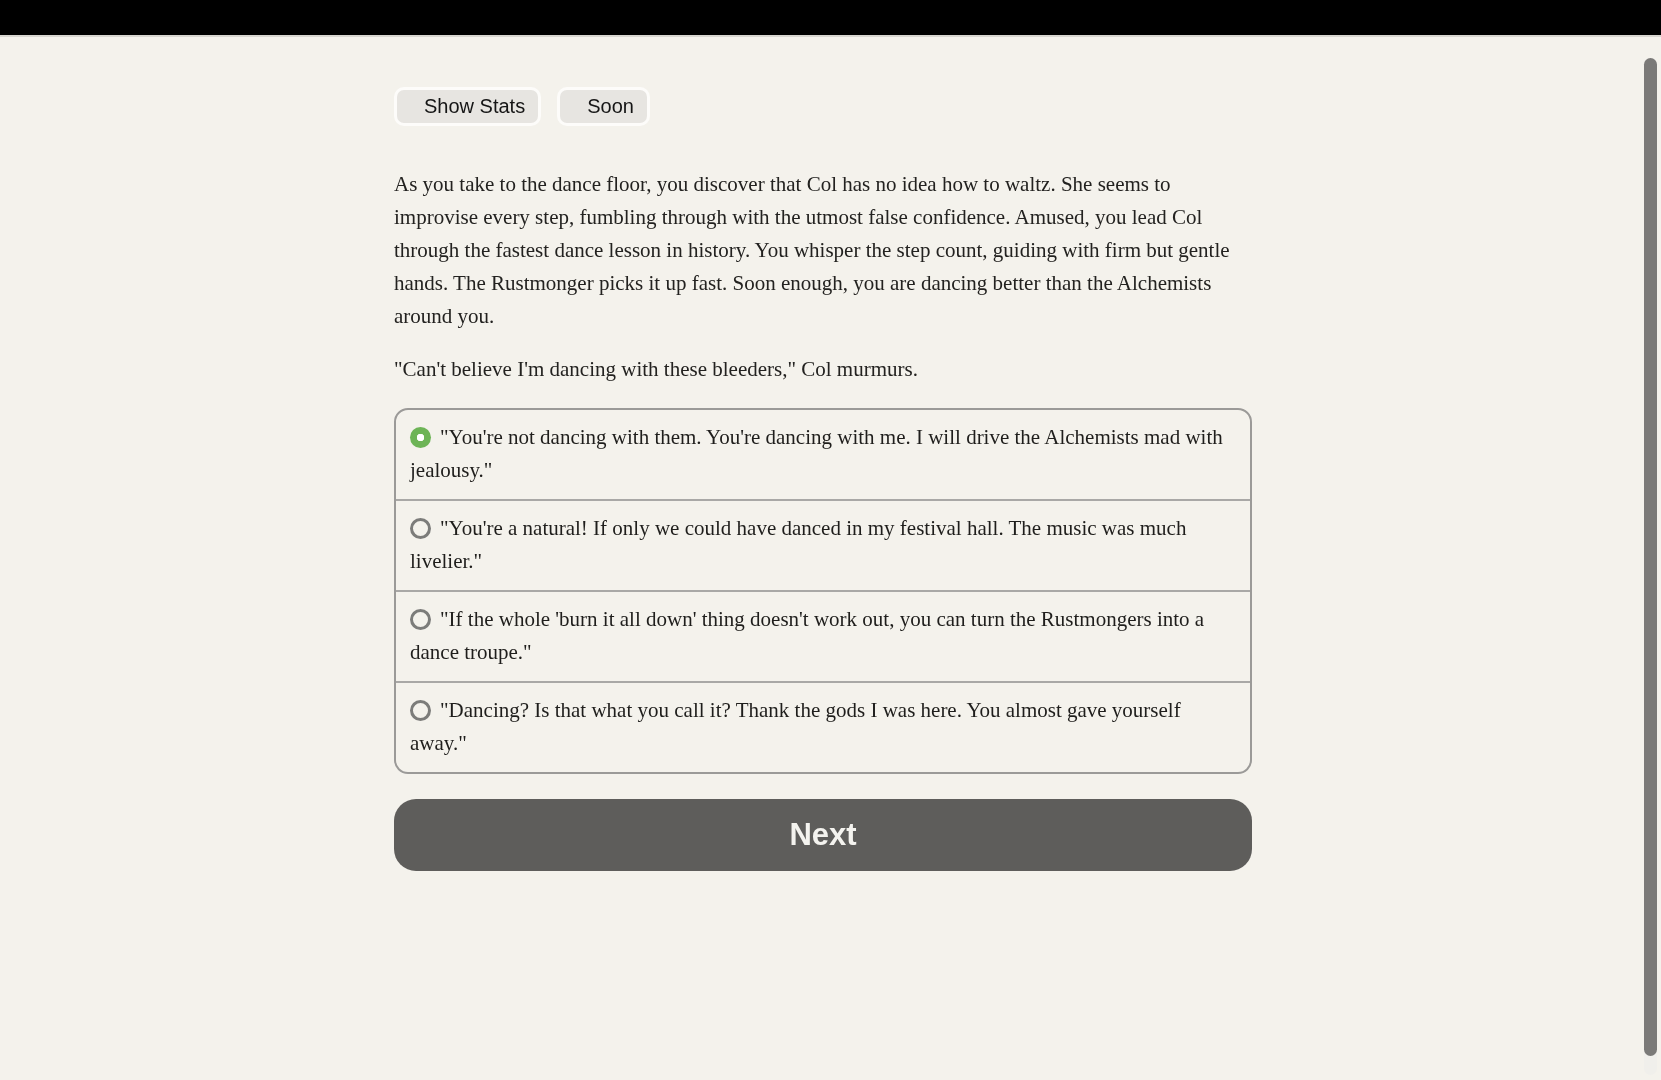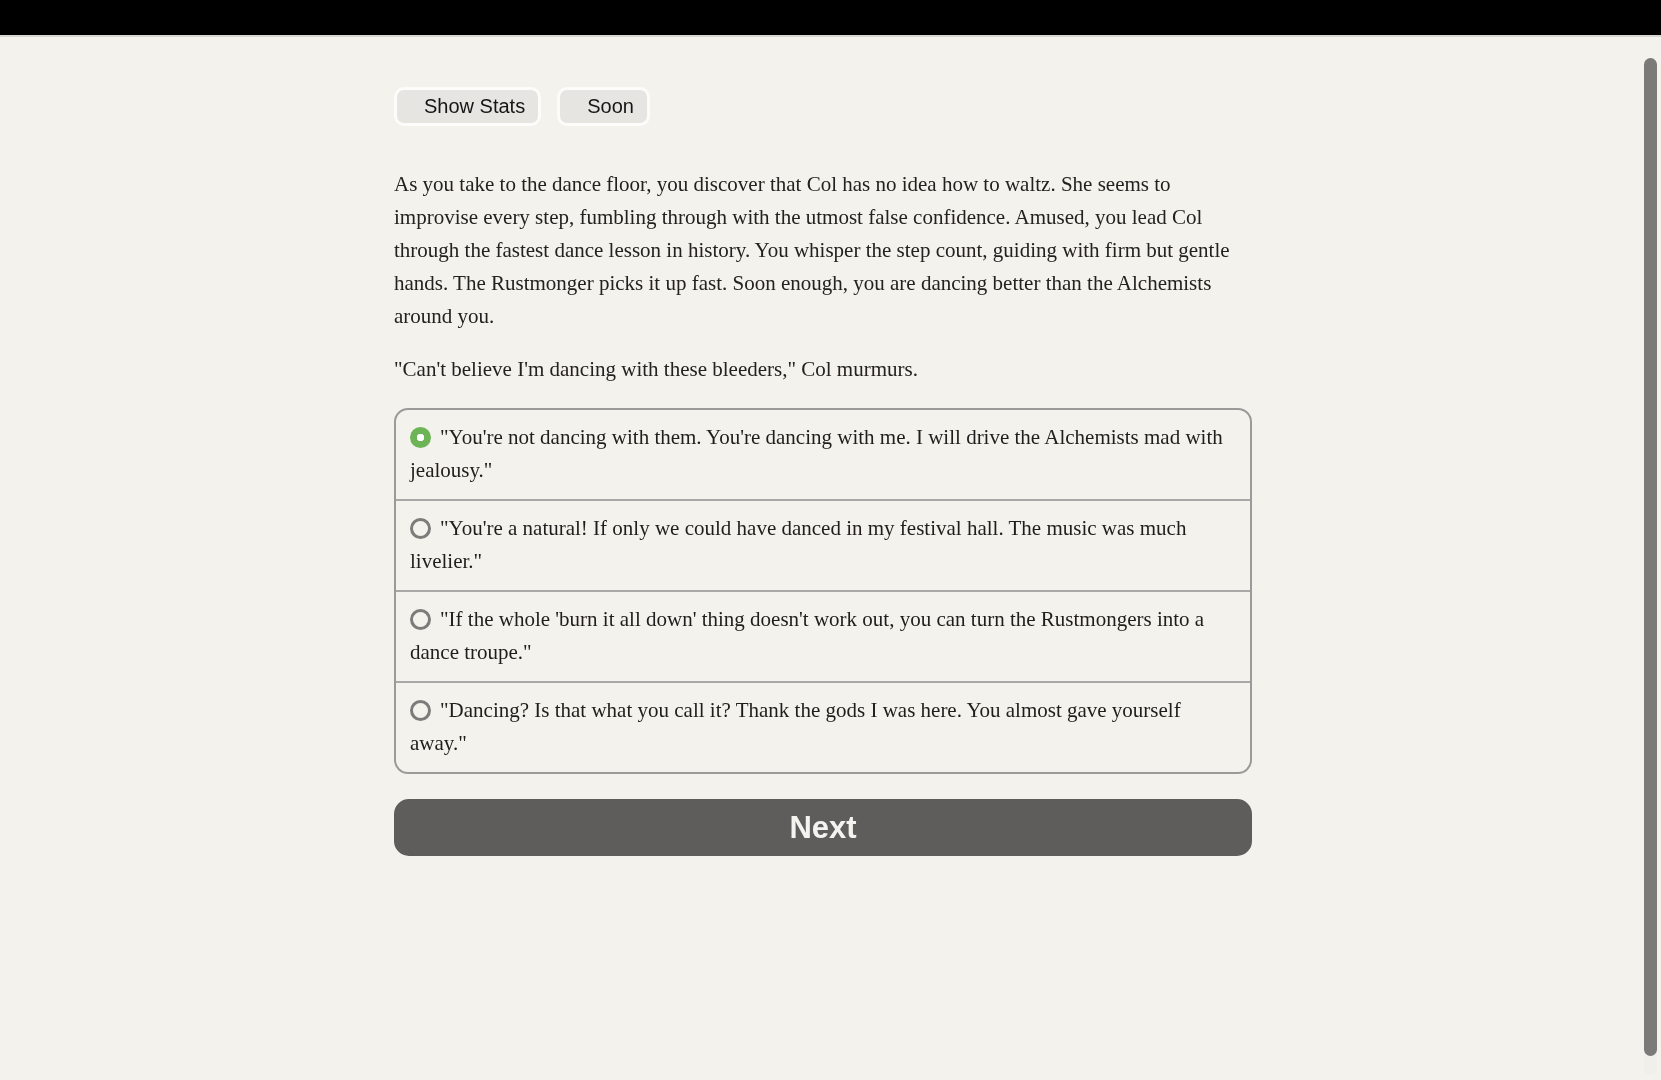--- a/index.html
+++ b/index.html
@@ -97,24 +97,24 @@
   .radio.selected {
     border: none;
     background: radial-gradient(circle, #ffffff 0 3.5px, #6db456 4px);
   }
 
   
   .next-btn {
     display: block;
     width: 100%;
     margin-top: 25px;
-    height: 57px;
+    height: 72px;
     background: #5e5d5b;
     border: none;
-    border-radius: 15px;
+    border-radius: 22px;
     color: #f4f3ef;
     font-family: "Liberation Sans", sans-serif;
     font-weight: bold;
     font-size: 31px;
     cursor: pointer;
   }
 </style>
 </head>
 <body>
 

